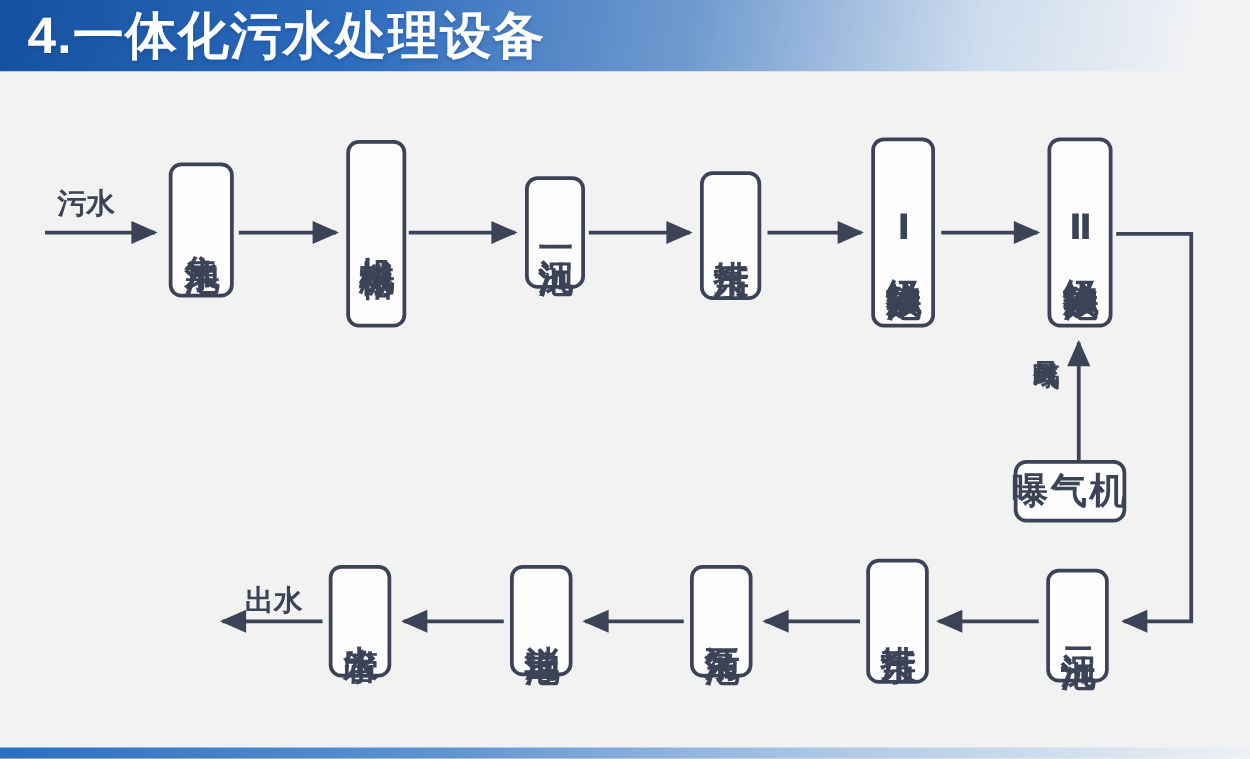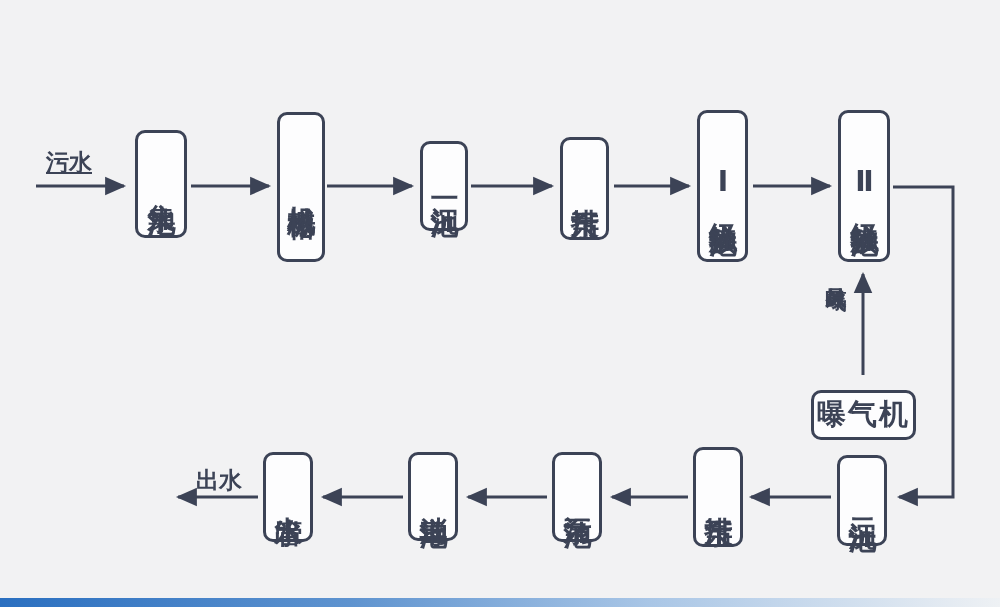--- a/index.html
+++ b/index.html
@@ -90,20 +90,23 @@
     position: absolute;
     left: 0; top: 0;
     z-index: 1;
   }
 </style>
 </head>
 <body>
 
 <div class="stage">
 
+  <div class="slide-header">
+    <div class="slide-title">4.一体化污水处理设备</div>
+  </div>
 
   <svg class="connectors" width="1000" height="607" viewBox="0 0 1000 607">
     <defs>
       <marker id="ah" viewBox="0 0 10 10" refX="9" refY="5" markerWidth="8" markerHeight="7" orient="auto-start-reverse" markerUnits="strokeWidth">
         <path d="M0,0.6 L10,5 L0,9.4 z" fill="#3c4356"></path>
       </marker>
     </defs>
     <g stroke="#3c4356" stroke-width="3" fill="none">
 
       <line x1="36" y1="186" x2="124" y2="186" marker-end="url(#ah)"></line>
@@ -118,32 +121,32 @@
       <line x1="863" y1="375" x2="863" y2="274" marker-end="url(#ah)"></line>
 
       <line x1="831" y1="497" x2="751" y2="497" marker-end="url(#ah)"></line>
       <line x1="688" y1="497" x2="612" y2="497" marker-end="url(#ah)"></line>
       <line x1="547" y1="497" x2="468" y2="497" marker-end="url(#ah)"></line>
       <line x1="403" y1="497" x2="323" y2="497" marker-end="url(#ah)"></line>
       <line x1="258" y1="497" x2="178" y2="497" marker-end="url(#ah)"></line>
     </g>
   </svg>
 
-  <div class="flow-label" style="left:46px; top:147px;text-decoration:underline;">污水</div>
+  <div class="flow-label" style="left:46px; top:147px;">污水</div>
   <div class="flow-label" style="left:196px; top:465px;">出水</div>
   <div class="flow-label v" style="left:823px; top:271px;">鼓风曝气</div>
 
   <div class="node v" style="left:135px; top:130px; width:52px; height:108px;">集水池</div>
   <div class="node v" style="left:277px; top:112px; width:48px; height:150px;">机械栅格</div>
   <div class="node v" style="left:420px; top:141px; width:48px; height:90px;">一沉池</div>
   <div class="node v" style="left:560px; top:137px; width:49px; height:103px;">排污泵</div>
   <div class="node v" style="left:697px; top:110px; width:51px; height:152px;">Ⅰ级接触池</div>
   <div class="node v" style="left:838px; top:110px; width:52px; height:152px;">Ⅱ级接触池</div>
 
-  <div class="node h" style="left:811px; top:390px; width:105px; height:50px;">曝气机</div>
+  <div class="node h" style="left:811px; top:368px; width:90px; height:50px;">曝气机</div>
 
   <div class="node v" style="left:837px; top:455px; width:50px; height:91px;">二沉池</div>
   <div class="node v" style="left:693px; top:447px; width:50px; height:100px;">排污泵</div>
   <div class="node v" style="left:552px; top:452px; width:50px; height:90px;">污泵池</div>
   <div class="node v" style="left:408px; top:452px; width:50px; height:89px;">消毒池</div>
   <div class="node v" style="left:263px; top:452px; width:50px; height:90px;">出水管</div>
 
   <div class="footer-bar"></div>
 </div>
 

